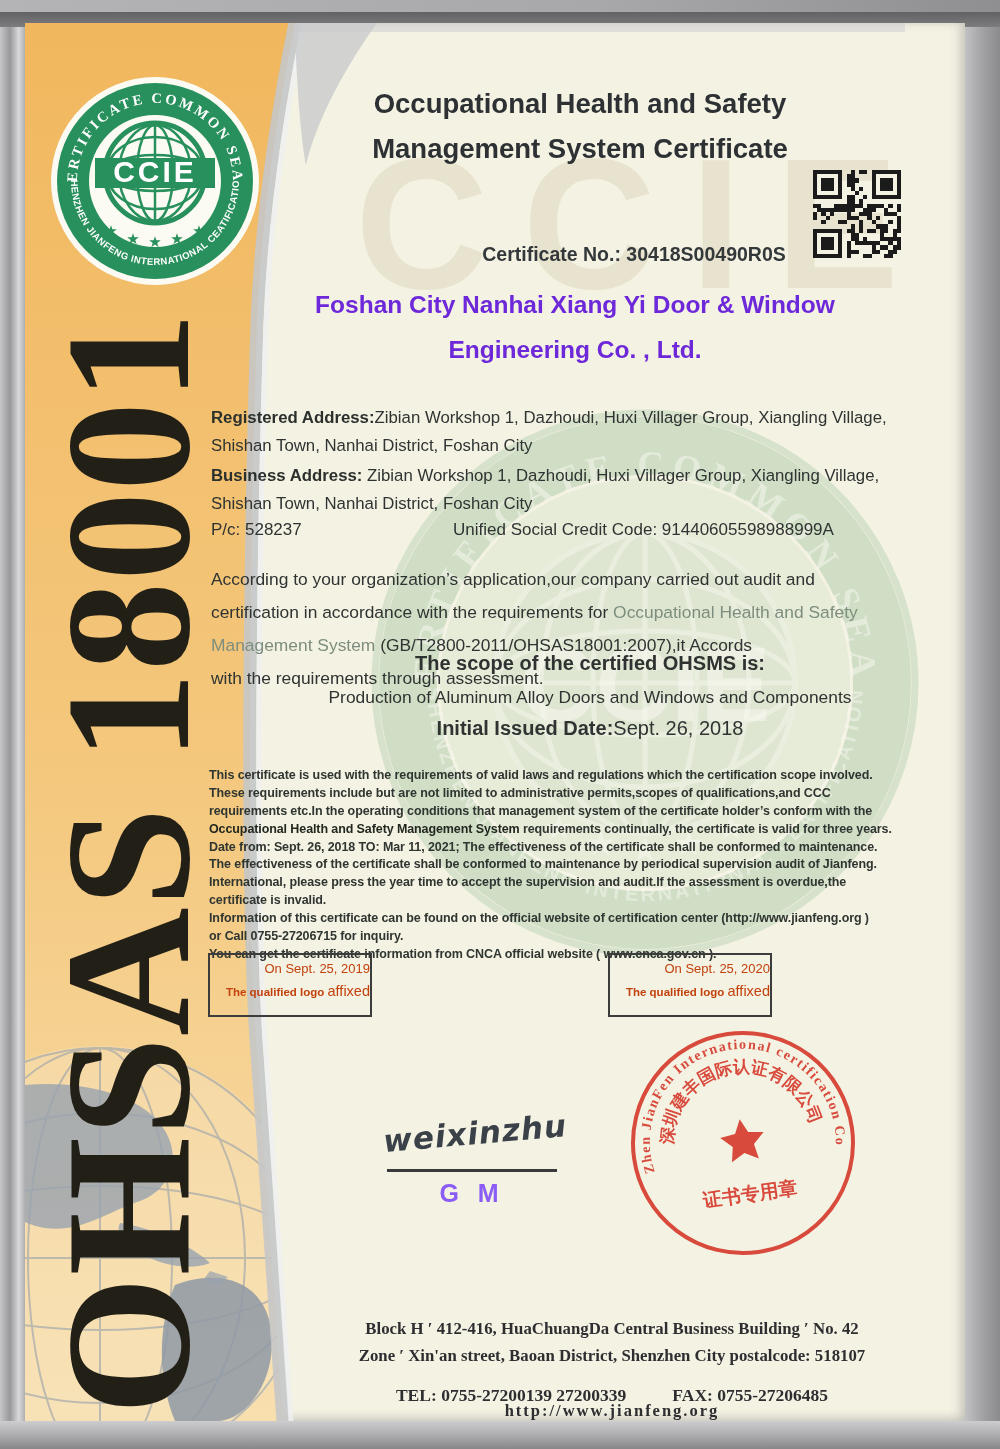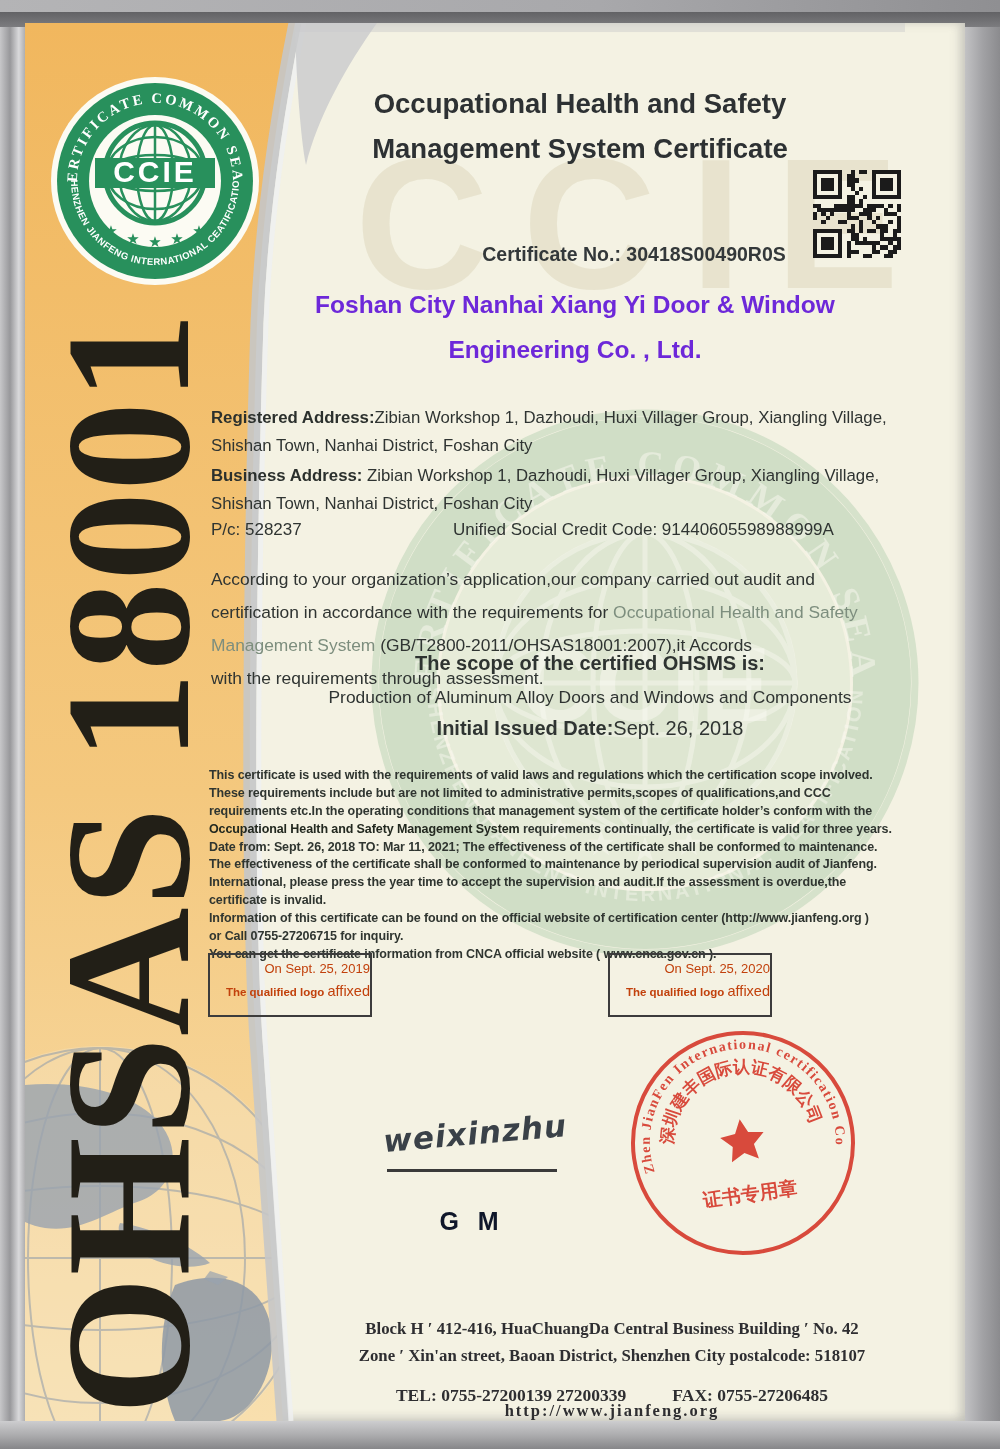--- a/index.html
+++ b/index.html
@@ -50,21 +50,21 @@
   .logo-box .d{font-size:13px;}
   .logo-box .n{margin-top:7px;font-size:11.5px;font-weight:700;}
   .logo-box .n .big{font-size:14.5px;font-weight:400;}
   #box1{left:183px;top:930px;}
   #box2{left:583px;top:930px;}
 
   #sig-name{left:350px;top:1092px;width:200px;text-align:center;font-size:31px;font-style:italic;
             font-weight:600;color:#3a4148;transform:rotate(-5deg);font-family:"DejaVu Sans",sans-serif;letter-spacing:1px;}
   #sig-line{position:absolute;z-index:3;left:362px;top:1146px;width:170px;border-top:3px solid #3a3a3a;}
   #sig-title{left:362px;top:1156px;width:170px;text-align:center;font-size:25px;font-weight:700;
-             letter-spacing:6px;color:#0f172a;margin-top:28px;}
+             letter-spacing:6px;color:#8b5cf6;}
   #stamp{position:absolute;left:598px;top:1000px;z-index:4;opacity:.92;}
 
   .footer{font-family:"Liberation Serif",serif;color:#2e2e31;}
   #f-company{left:207px;top:1248px;width:760px;font-size:25.5px;font-weight:700;}
   #f-addr1{left:207px;top:1296px;width:760px;font-size:16.8px;font-weight:700;}
   #f-addr2{left:207px;top:1323px;width:760px;font-size:16.8px;font-weight:700;}
   #f-tel{left:207px;top:1350px;width:760px;font-size:17.5px;font-weight:700;margin-top:12px;}
   #f-tel .gap{display:inline-block;width:46px;}
   #f-url{left:207px;top:1378px;width:760px;font-size:16.5px;font-weight:700;letter-spacing:2px;}
 </style>

